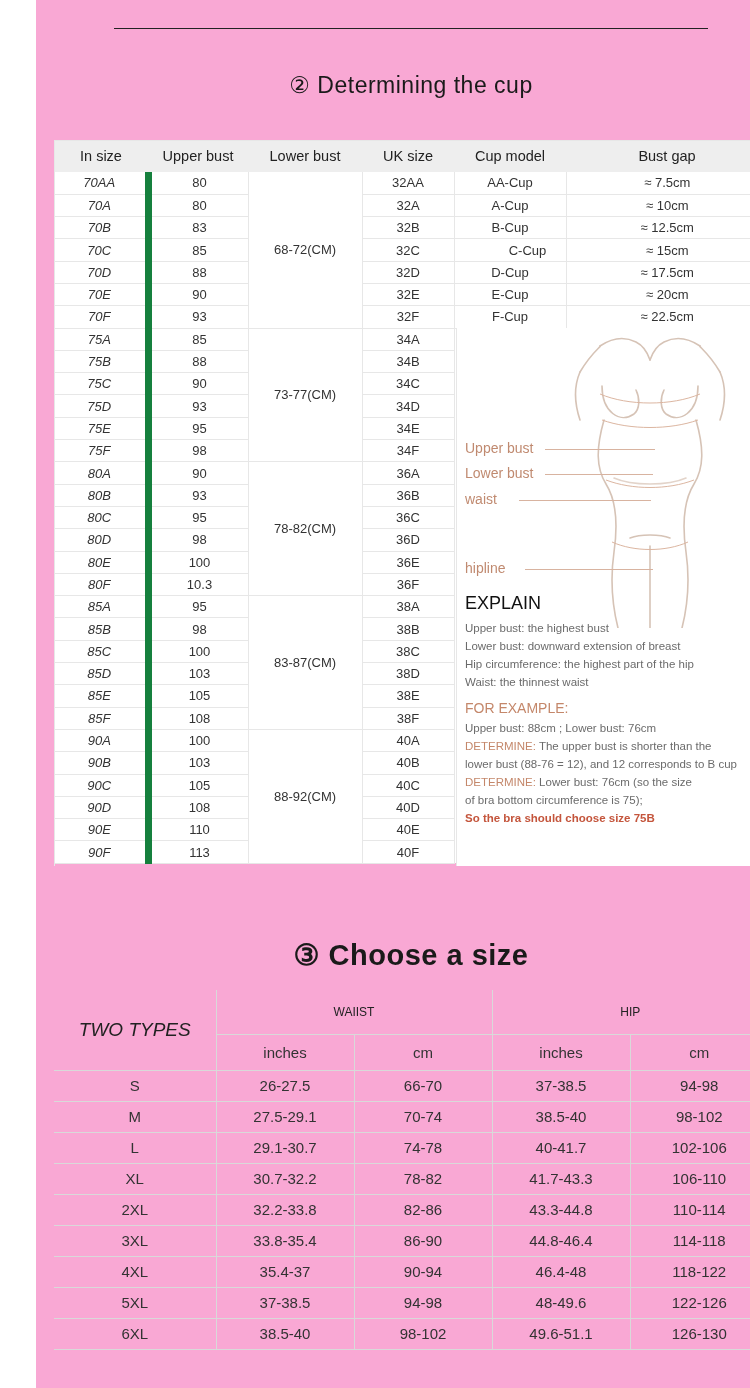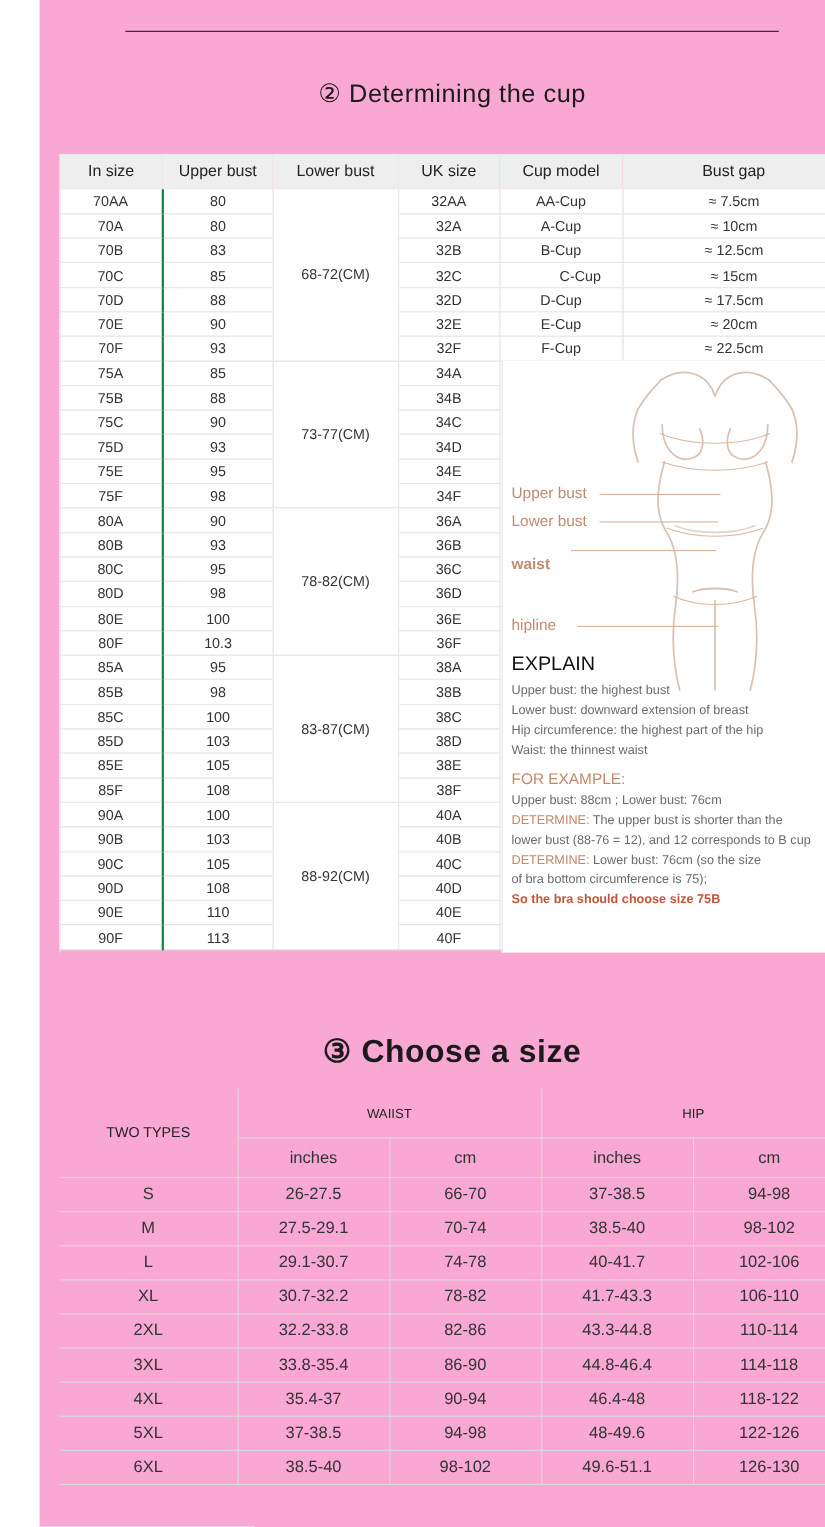--- a/index.html
+++ b/index.html
@@ -60,21 +60,21 @@
   }
   table.cup td {
     font-size: 13px;
     color: #333;
     height: 22.3px;
     text-align: center;
     border-bottom: 1px solid #e7e7e7;
     border-right: none;
     background: #fff;
   }
-  table.cup td.insize { border-right: 2px solid #15803d; }
+  table.cup td.insize { border-right: 7px solid #15803d; font-style: italic; }
   table.cup td.upper { border-right: 1px solid #e7e7e7; }
   table.cup td.lower {
     border-right: 1px solid #e7e7e7;
     border-bottom: 1px solid #e7e7e7;
     vertical-align: middle;
   }
   table.cup td.uk { border-right: 1px solid #e7e7e7; }
   table.cup td.cupm { }
   table.cup td.gap { }
   .tblborder {
@@ -105,21 +105,21 @@
     height: 300px;
   }
   .lbl {
     position: absolute;
     font-size: 14px;
     color: #c08a70;
     white-space: nowrap;
   }
   .lbl-upper { left: 8px; top: 112px; }
   .lbl-lower { left: 8px; top: 137px; }
-  .lbl-waist { left: 8px; top: 176px; font-weight: bold; }
+  .lbl-waist { left: 8px; top: 163px; }
   .lbl-hip   { left: 8px; top: 232px; }
   .lead {
     position: absolute;
     height: 1px;
     background: #d8b3a0;
   }
   .lead1 { left: 88px; top: 121px; width: 110px; }
   .lead2 { left: 88px; top: 146px; width: 108px; }
   .lead3 { left: 62px; top: 172px; width: 132px; }
   .lead4 { left: 68px; top: 241px; width: 128px; }
@@ -170,21 +170,21 @@
     width: 714px;
     table-layout: fixed;
   }
   table.size td, table.size th {
     border: 1px solid #d9d9d9;
     text-align: center;
     font-weight: 400;
     color: #222;
   }
   table.size .hdr-big { font-size: 12px; height: 44px; }
-  table.size .hdr-two { font-size: 13px; }
+  table.size .hdr-two { font-size: 19px; font-style: italic; }
   table.size .hdr-sub { font-size: 15px; height: 36px; color: #333; }
   table.size .cell { font-size: 15px; height: 31px; color: #333; }
   .noleft { border-left: none !important; }
   .noright { border-right: none !important; }
   .notop { border-top: none !important; }
 </style>
 </head>
 <body>
 
 <div class="page">

